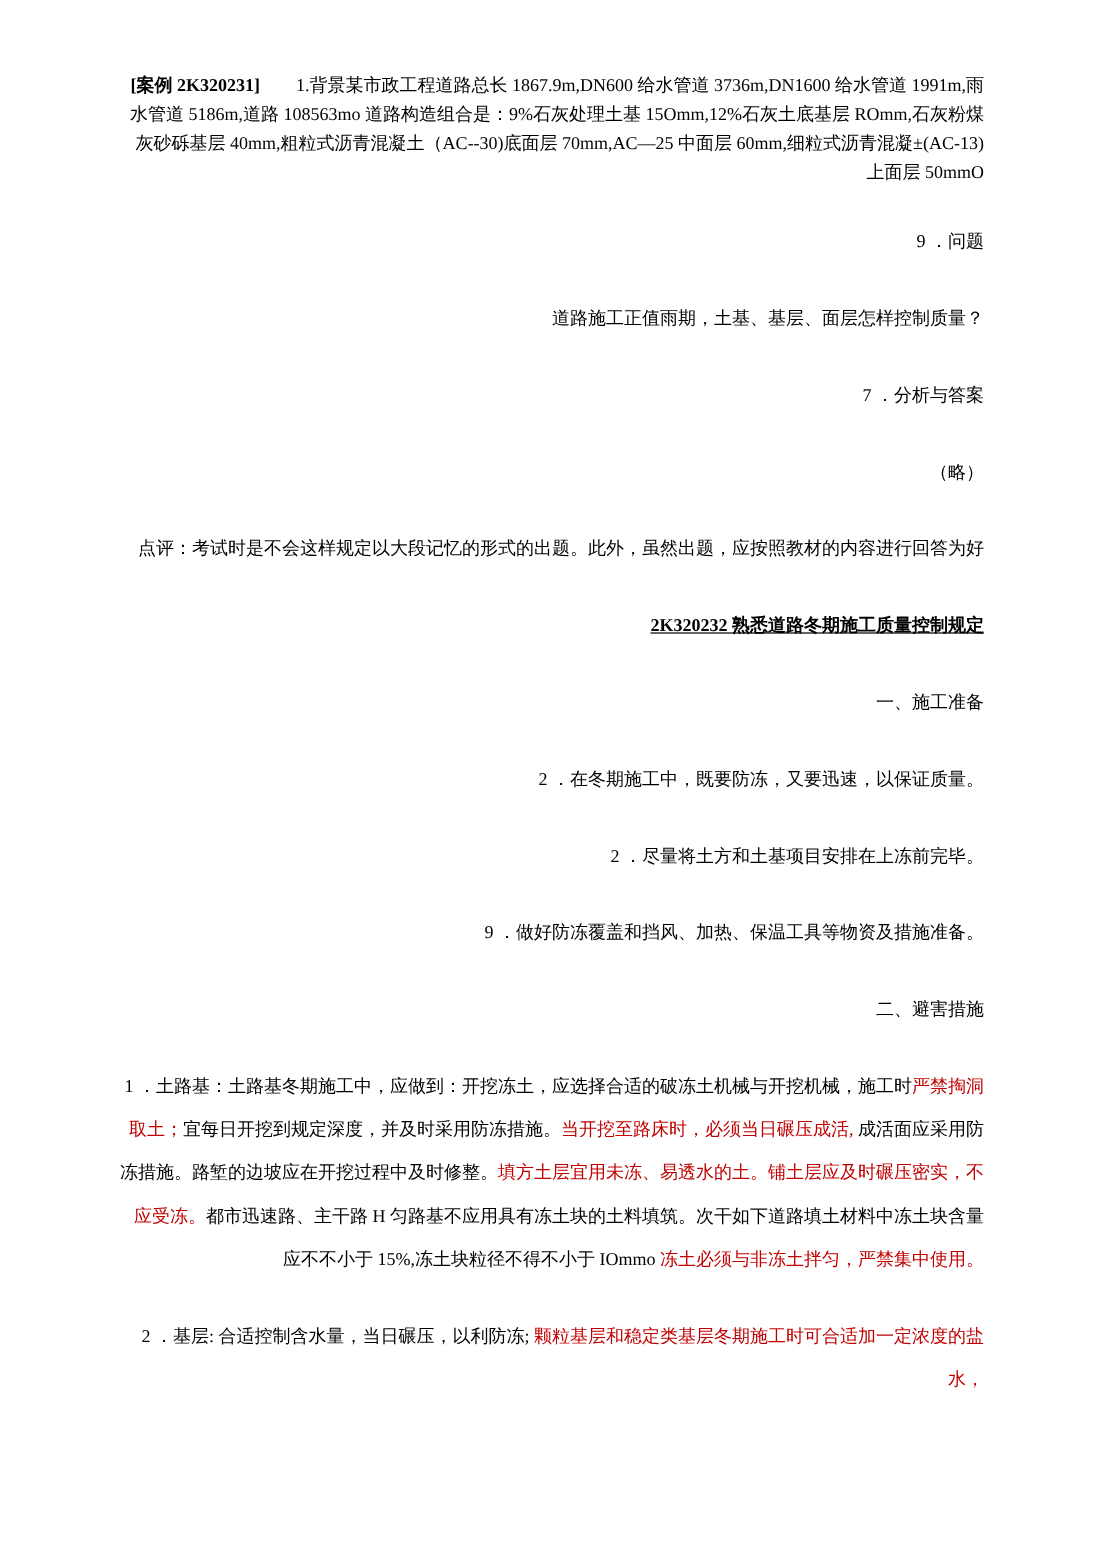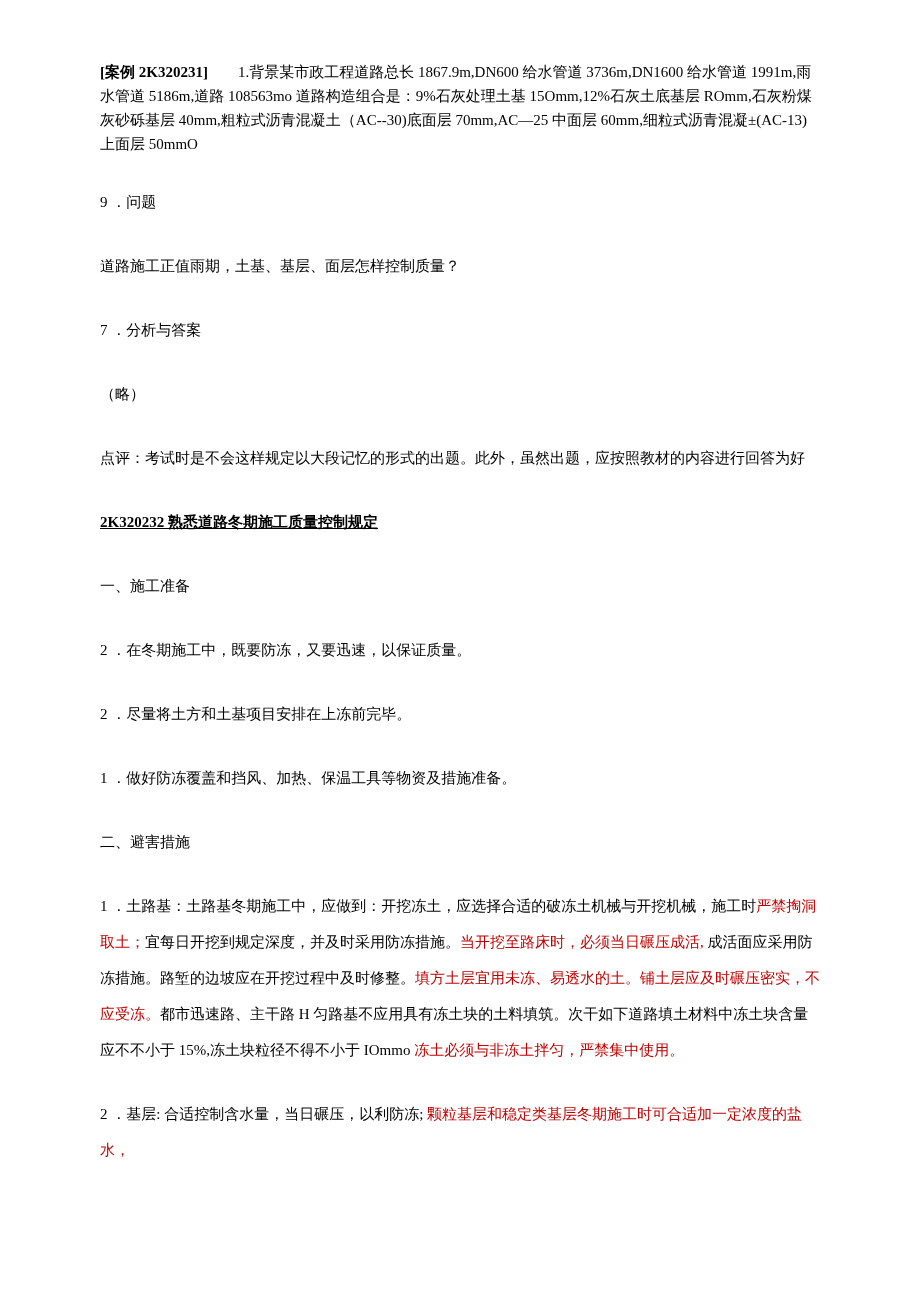--- a/index.html
+++ b/index.html
@@ -9,20 +9,21 @@
     font-size: 15px;
     color: #000;
     background: #fff;
     width: 920px;
     box-sizing: border-box;
     line-height: 1.6;
   }
   .para {
     margin: 0 0 28px 0;
     line-height: 2.4;
+    text-align: right;
   }
   .tight {
     line-height: 1.6;
   }
   .case-label { font-weight: bold; }
   .bold { font-weight: bold; }
   .red { color: #c00000; }
   .section-title {
     margin-top: 18px;
     text-decoration: underline;
@@ -44,21 +45,21 @@
 <p class="para">（略）</p>
 
 <p class="para">点评：考试时是不会这样规定以大段记忆的形式的出题。此外，虽然出题，应按照教材的内容进行回答为好</p>
 
 <p class="para bold section-title">2K320232 熟悉道路冬期施工质量控制规定</p>
 
 <p class="para">一、施工准备</p>
 
 <p class="para">2 ．在冬期施工中，既要防冻，又要迅速，以保证质量。</p>
 <p class="para">2 ．尽量将土方和土基项目安排在上冻前完毕。</p>
-<p class="para">1 ．做好防冻覆盖和挡风、加热、保温工具等物资及措施准备。</p>
+<p class="para">9 ．做好防冻覆盖和挡风、加热、保温工具等物资及措施准备。</p>
 
 <p class="para">二、避害措施</p>
 
 <p class="para">
   <span>1 ．土路基：土路基冬期施工中，应做到：开挖冻土，应选择合适的破冻土机械与开挖机械，施工时</span><span class="red">严禁掏洞取土；</span><span>宜每日开挖到规定深度，并及时采用防冻措施。</span><span class="red">当开挖至路床时，必须当日碾压成活,</span><span> 成活面应采用防冻措施。路堑的边坡应在开挖过程中及时修整。</span><span class="red">填方土层宜用未冻、易透水的土。铺土层应及时碾压密实，不应受冻。</span><span>都市迅速路、主干路 H 匀路基不应用具有冻土块的土料填筑。次干如下道路填土材料中冻土块含量应不不小于 15%,冻土块粒径不得不小于 IOmmo </span><span class="red">冻土必须与非冻土拌匀，严禁集中使用。</span>
 </p>
 
 <p class="para">
   <span>2 ．基层: 合适控制含水量，当日碾压，以利防冻; </span><span class="red">颗粒基层和稳定类基层冬期施工时可合适加一定浓度的盐水，</span>
 </p>

